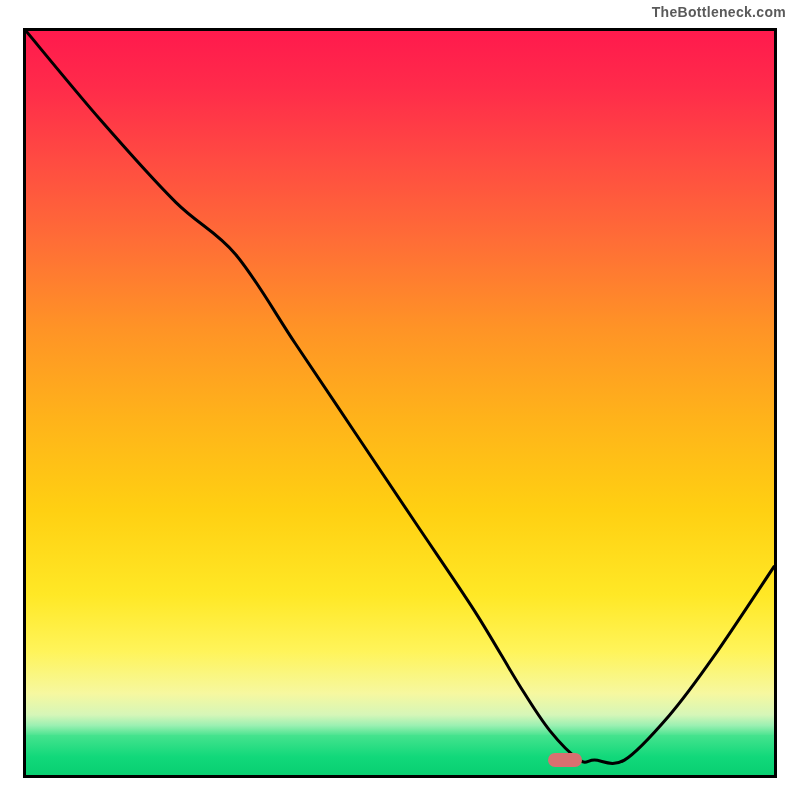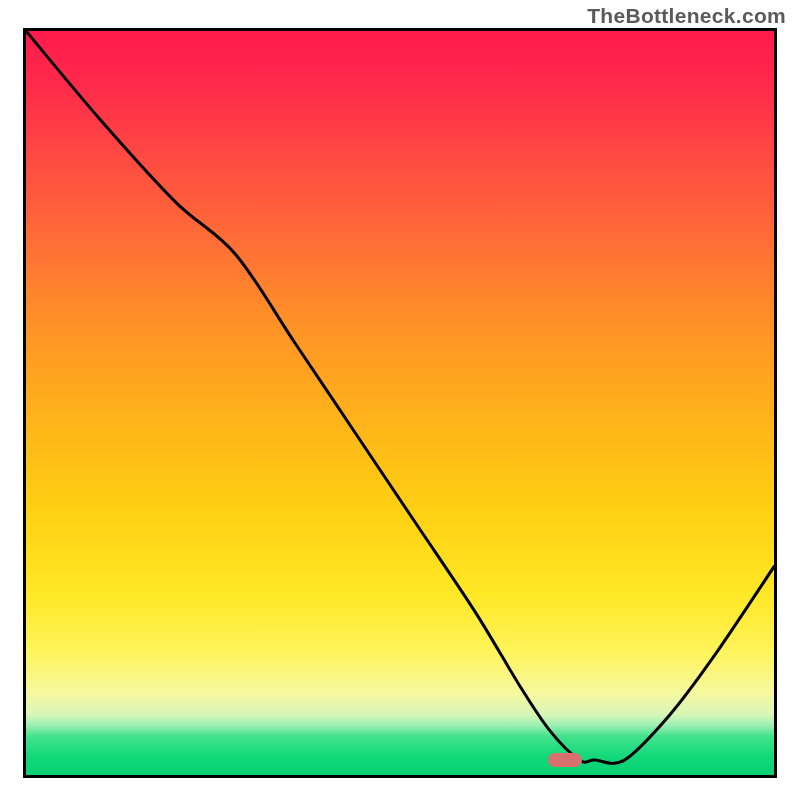--- a/index.html
+++ b/index.html
@@ -68,21 +68,21 @@
     position: absolute;
     width: 34px;
     height: 14px;
     background: #d87070;
     border-radius: 7px;
   }
   .watermark {
     position: absolute;
     top: 4px;
     right: 14px;
-    font-size: 21px;
+    font-size: 14px;
     font-weight: 600;
     color: #5a5a5a;
     letter-spacing: 0.3px;
   }
 </style>
 </head>
 <body>
 
 <div class="watermark">TheBottleneck.com</div>
 

